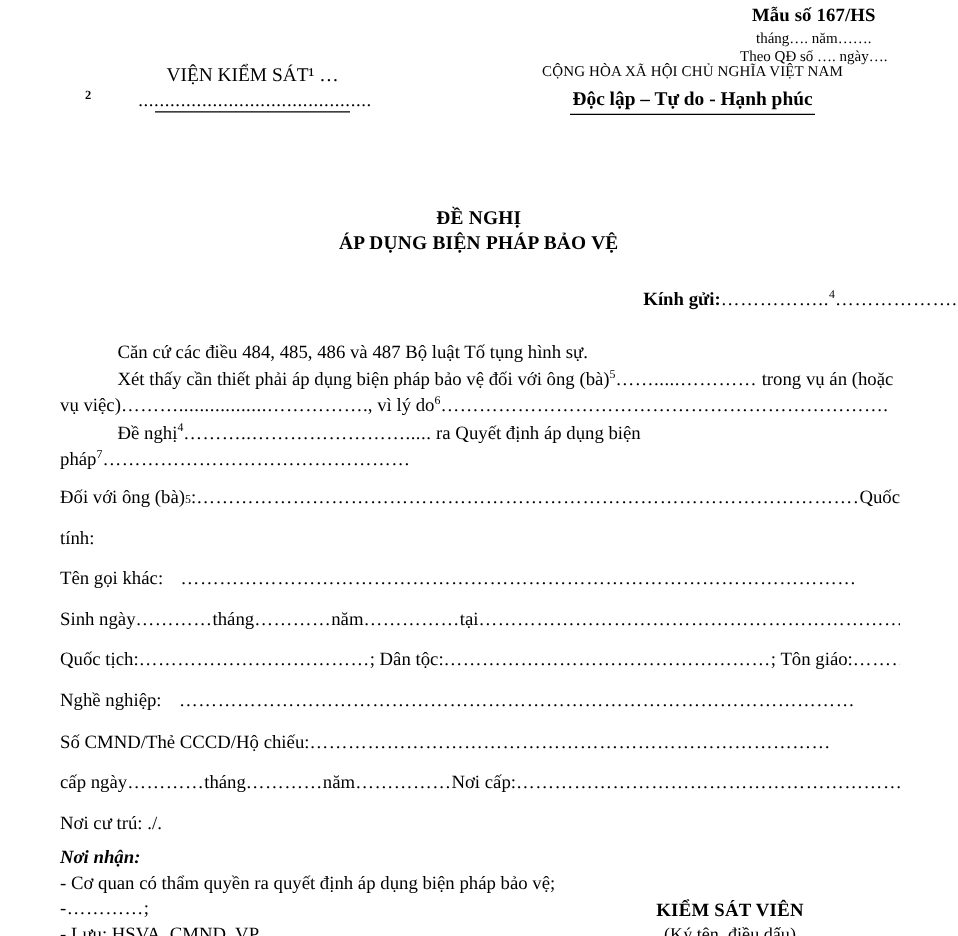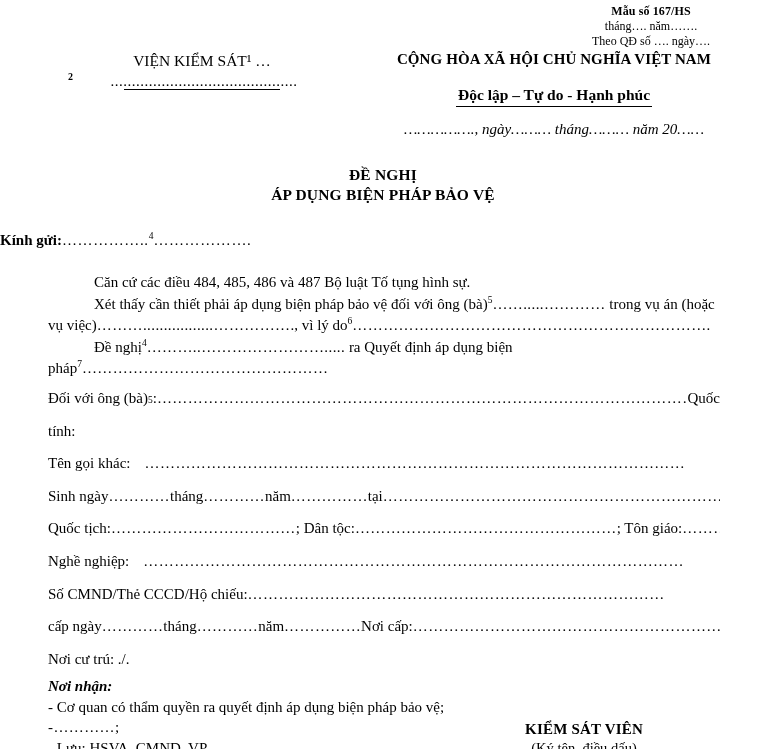--- a/index.html
+++ b/index.html
@@ -19,21 +19,21 @@
   .page { position: relative; width: 766px; height: 749px; padding: 0; }
 
   
   .form-no {
     position: absolute;
     top: 4px; right: 10px;
     width: 210px;
     text-align: center;
     line-height: 1.25;
   }
-  .form-no .fn-title { font-weight: bold; font-size: 12px; letter-spacing: .1px; }
+  .form-no .fn-title { font-weight: bold; font-size: 15px; letter-spacing: .1px; }
   .form-no .fn-line { font-size: 12px; }
 
   
   .masthead { position: relative; height: 112px; padding-left: 40px; }
 
   .left-head {
     position: absolute;
     left: 56px; top: 52px;
     width: 292px;
     text-align: center;
@@ -66,29 +66,29 @@
   }
   .left-head .so { font-size: 15px; margin-top: 1px; }
 
   .right-head {
     position: absolute;
     left: 352px; top: 50px;
     width: 404px;
     text-align: center;
   }
   .right-head .nation {
-    font-weight: bold;
-    font-size: 15px;
+    font-weight: normal;
+    font-size: 12px;
     letter-spacing: .1px;
     white-space: nowrap;
   }
   .right-head .motto {
     font-weight: bold;
     font-size: 15.5px;
-    margin-top: 18px;
+    margin-top: 6px;
     display: inline-block;
     padding: 0 2px 1px 2px;
     border-bottom: 1.3px solid #000;
   }
   .datey {
     position: absolute;
     left: 352px; top: 120px;
     width: 404px;
     text-align: center;
     font-style: italic;
@@ -103,21 +103,21 @@
     width: 766px;
     text-align: center;
   }
   .doc-title .t1 { font-weight: bold; font-size: 15.5px; letter-spacing: .2px; }
   .doc-title .t2 { font-weight: bold; font-size: 15.5px; letter-spacing: .2px; margin-top: 1px; }
 
   .kinhgui {
     position: absolute;
     left: 0; top: 231px;
     width: 766px;
-    text-align: left;
+    text-align: right;
     font-size: 15px;
     white-space: nowrap;
   }
   .kinhgui b { font-weight: bold; }
   .kinhgui .dots-kg { letter-spacing: .6px; }
 
   
   .body {
     position: absolute;
     left: 48px; top: 272px;
@@ -177,21 +177,20 @@
         <span class="dots">............................................</span>
         <div class="rule"></div>
       </div>
     </div>
 
     <div class="right-head">
       <div class="nation">CỘNG HÒA XÃ HỘI CHỦ NGHĨA VIỆT NAM</div>
       <div class="motto">Độc lập – Tự do - Hạnh phúc</div>
     </div>
 
-    <div class="datey">……………., ngày……… tháng……… năm 20……</div>
   </div>
 
   <div class="doc-title">
     <div class="t1">ĐỀ NGHỊ</div>
     <div class="t2">ÁP DỤNG BIỆN PHÁP BẢO VỆ</div>
   </div>
 
   <div class="kinhgui">
     <b>Kính gửi:</b><span class="dots-kg">……………..</span><sup>4</sup><span class="dots-kg">……………….</span>
   </div>

